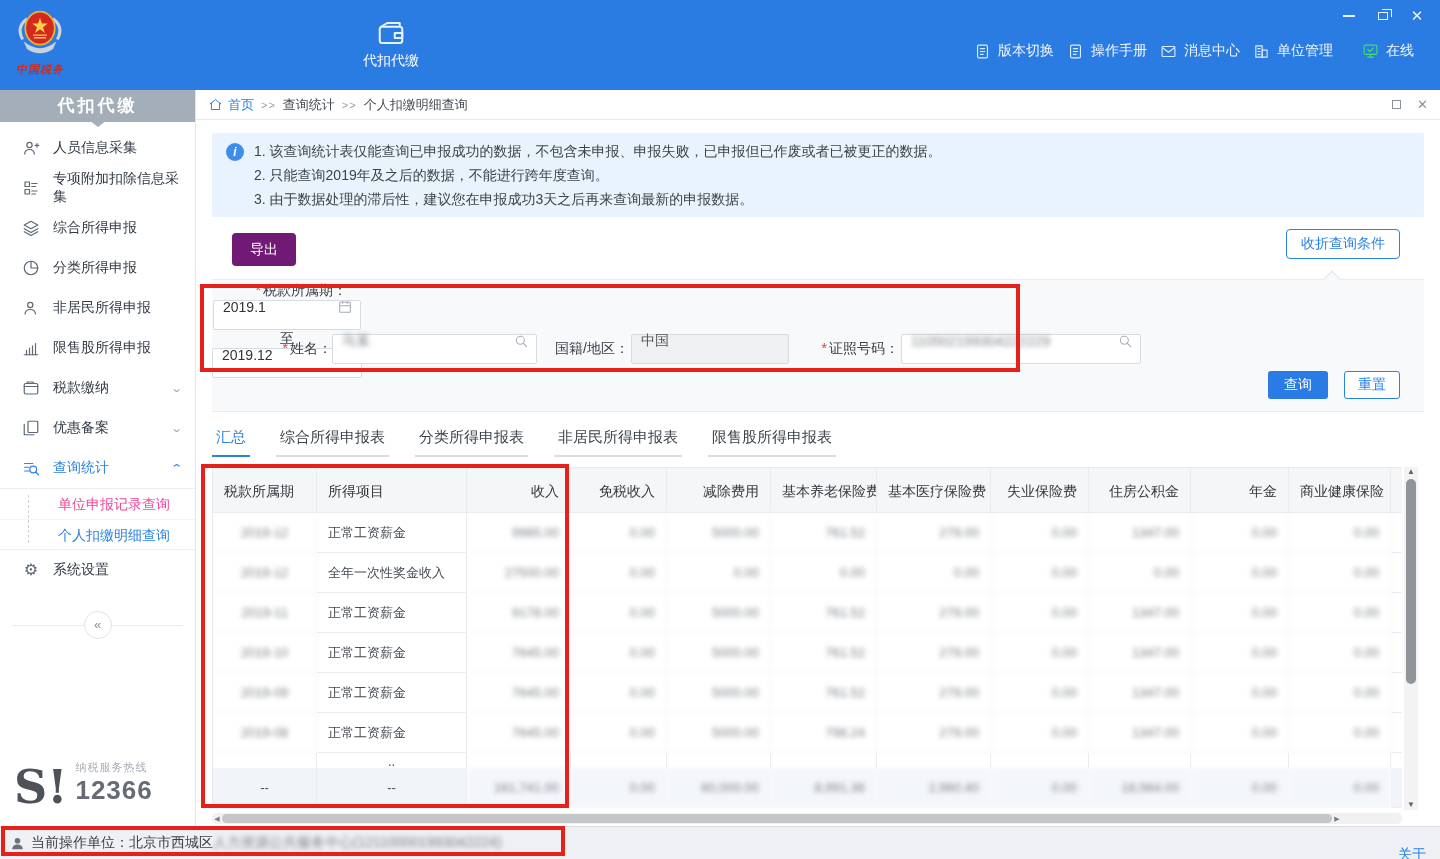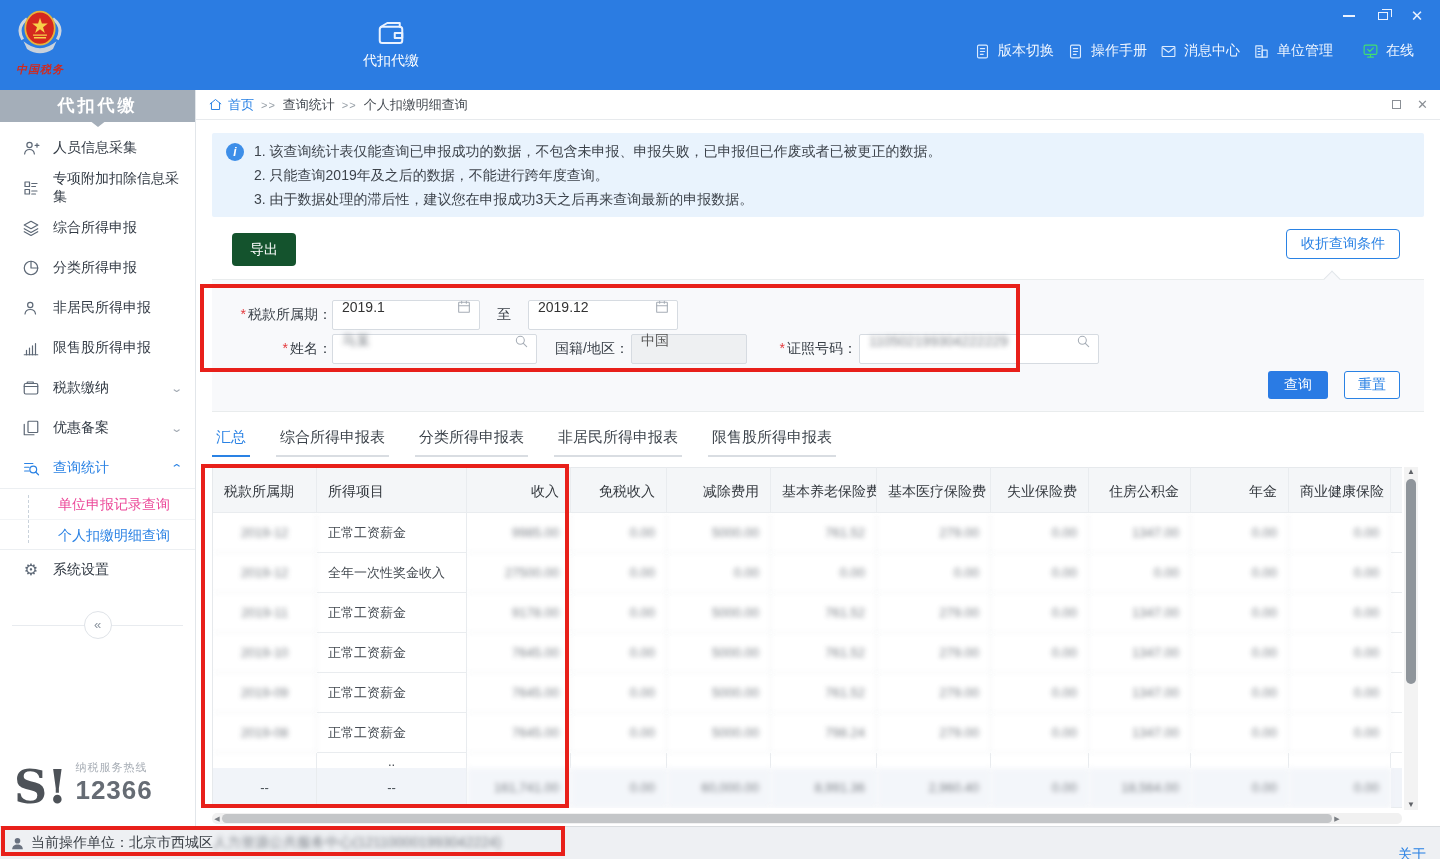--- a/index.html
+++ b/index.html
@@ -60,27 +60,27 @@
   .crumb-item { color:#454b52; }
   .crumb-ctrls { margin-left:auto; display:flex; gap:16px; color:#8a8f95; font-size:13px; }
   .crumb-ctrls span { cursor:pointer; }
   .cc-restore { display:inline-block; width:9px; height:9px; border:1.5px solid #8a8f95; margin-top:3px; }
 
   .notice { margin:13px 16px 0; background:#e9f3fd; border-radius:2px; padding:6px 16px 6px 14px; display:flex; gap:10px; }
   .info-badge { flex:none; width:18px; height:18px; border-radius:50%; background:#3d8ee8; color:#fff; font-size:12px; font-weight:bold; font-style:italic; text-align:center; line-height:18px; margin-top:4px; }
   .notice-lines { font-size:14px; color:#3d434b; line-height:24px; }
 
   .tools { position:relative; height:63px; margin:0 16px; border-bottom:1px solid #e9eced; }
-  .btn-export { position:absolute; left:20px; top:16px; height:33px; padding:0 18px; background:#14532d; color:#fff; font-size:14px; border:none; border-radius:4px; cursor:pointer; }
+  .btn-export { position:absolute; left:20px; top:16px; height:33px; padding:0 18px; background:#701a75; color:#fff; font-size:14px; border:none; border-radius:4px; cursor:pointer; }
   .btn-collapse { position:absolute; right:24px; top:12px; height:30px; padding:0 14px; background:#fff; color:#2a82e4; font-size:14px; border:1px solid #2a82e4; border-radius:4px; cursor:pointer; }
 
   .filter-panel { position:relative; margin:0 16px; height:132px; background:#f8f9fb; border-bottom:1px solid #e9eced; }
   .fp-caret { position:absolute; top:-7px; right:86px; width:12px; height:12px; background:#f8f9fb; border-left:1px solid #e2e6ea; border-top:1px solid #e2e6ea; transform:rotate(45deg); }
   .f-row { position:absolute; left:0; display:flex; align-items:center; }
-  .f-row1 { top:20px; } .f-row2 { top:54px; }
+  .f-row1 { top:2px;flex-direction:column; } .f-row2 { top:54px; }
   .flabel { font-size:14px; color:#383f47; text-align:right; white-space:nowrap; }
   .req { color:#e4393c; margin-right:2px; }
   .w130 { width:120px; } .w90 { width:90px; }
   .inp { position:relative; background:#fff; border:1px solid #d6dbe1; border-radius:2px; height:30px; display:flex; align-items:center; padding:0 28px 16px 9px; font-size:14px; color:#333; }
   .inp .tail-ic { position:absolute; right:7px; width:16px; height:16px; color:#a6adb6; }
   .inp.disabled { background:#eef0f2; color:#555; padding-right:9px; }
   .to-label { margin:0 17px 0 17px; font-size:14px; color:#383f47; }
   .f-actions { position:absolute; right:24px; bottom:12px; display:flex; gap:16px; }
   .btn-search { width:60px; height:28px; background:#2a7be4; color:#fff; font-size:14px; border:none; border-radius:3px; cursor:pointer; }
   .btn-reset { width:56px; height:28px; background:#fff; color:#2a82e4; font-size:14px; border:1px solid #2a82e4; border-radius:3px; cursor:pointer; }
@@ -387,21 +387,21 @@
         <div class="inp" style="width:205px;">
           <span class="blur">马某</span>
           <span class="tail-ic" id="search-ic-1">
               <svg viewBox="0 0 24 24" width="100%" height="100%" fill="none" stroke="currentColor" stroke-width="1.6" stroke-linecap="round" stroke-linejoin="round">
                 <circle cx="11" cy="11" r="6"></circle>
                 <path d="M15.5 15.5L20.5 20.5"></path>
               </svg>
             </span>
         </div>
         <div class="flabel" style="margin-left:18px;"><span>国籍/地区：</span></div>
-        <div class="inp disabled" style="width:116px;margin-left:2px;">
+        <div class="inp disabled" style="width:158px;margin-left:2px;">
           <span>中国</span>
         </div>
         <div class="flabel w90" style="margin-left:20px;"><span class="req">*</span><span>证照号码：</span></div>
         <div class="inp" style="width:240px;margin-left:2px;">
           <span class="blur">110502199304222229</span>
           <span class="tail-ic" id="search-ic-2">
               <svg viewBox="0 0 24 24" width="100%" height="100%" fill="none" stroke="currentColor" stroke-width="1.6" stroke-linecap="round" stroke-linejoin="round">
                 <circle cx="11" cy="11" r="6"></circle>
                 <path d="M15.5 15.5L20.5 20.5"></path>
               </svg>

